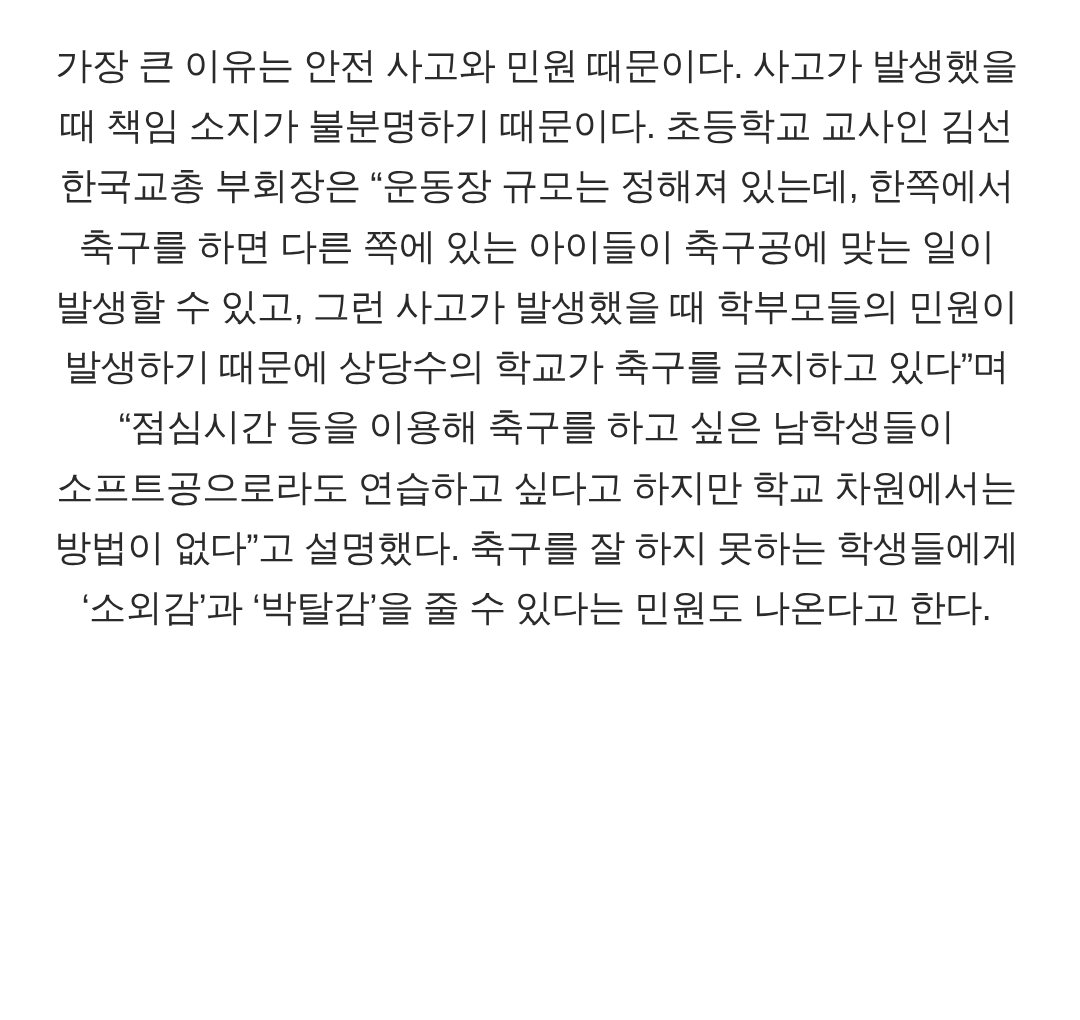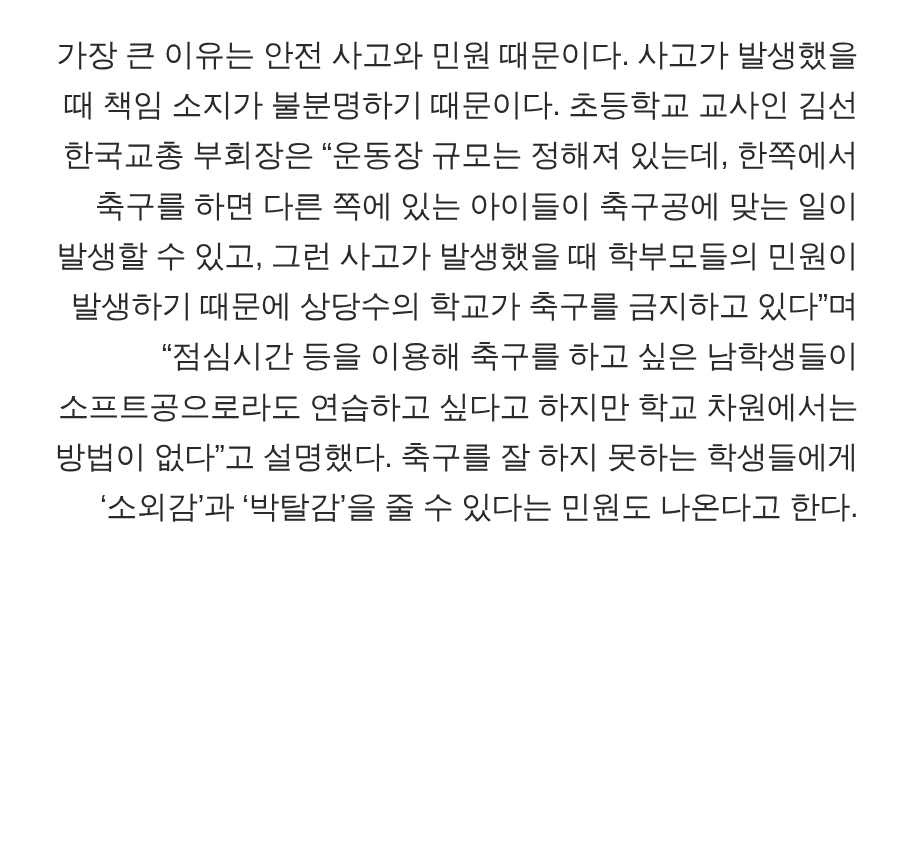--- a/index.html
+++ b/index.html
@@ -18,21 +18,21 @@
     width: 900px;
     height: 850px;
     background: #ffffff;
     padding: 30px 42px 0 36px;
   }
   .article-body {
     color: #2a2a2a;
     font-size: 31px;
     line-height: 1.62;
     letter-spacing: -0.6px;
-    text-align: right;
+    text-align: center;
     word-break: keep-all;
     white-space: pre-wrap;
   }
 </style>
 </head>
 <body>
 
 <div class="page">
   <div class="article-body">가장 큰 이유는 안전 사고와 민원 때문이다. 사고가 발생했을 때 책임 소지가 불분명하기 때문이다. 초등학교 교사인 김선 한국교총 부회장은 “운동장 규모는 정해져 있는데, 한쪽에서 축구를 하면 다른 쪽에 있는 아이들이 축구공에 맞는 일이 발생할 수 있고, 그런 사고가 발생했을 때 학부모들의 민원이 발생하기 때문에 상당수의 학교가 축구를 금지하고 있다”며 “점심시간 등을 이용해 축구를 하고 싶은 남학생들이 소프트공으로라도 연습하고 싶다고 하지만 학교 차원에서는 방법이 없다”고 설명했다. 축구를 잘 하지 못하는 학생들에게 ‘소외감’과 ‘박탈감’을 줄 수 있다는 민원도 나온다고 한다.</div>
 </div>

